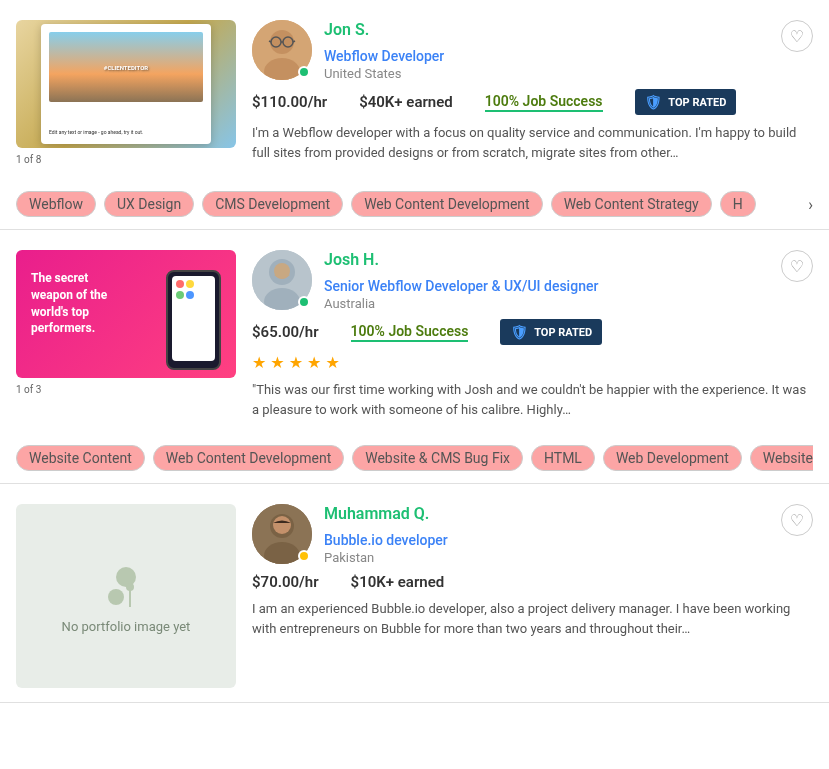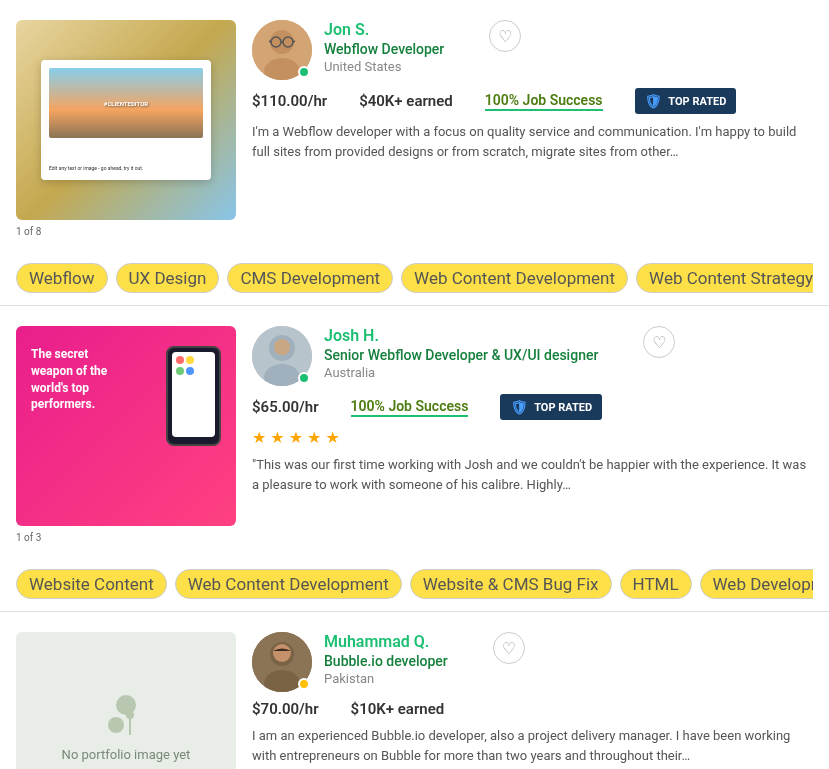--- a/index.html
+++ b/index.html
@@ -18,21 +18,21 @@
 
     .card-main {
       display: flex;
       gap: 16px;
       margin-bottom: 14px;
     }
 
     .portfolio-image {
       width: 220px;
       min-width: 220px;
-      height: 200px;
+      height: 128px;
       border-radius: 6px;
       overflow: hidden;
       background: #f0f0f0;
       flex-shrink: 0;
       position: relative;
     }
 
     .portfolio-placeholder {
       width: 220px;
       min-width: 220px;
@@ -74,22 +74,21 @@
     .card-content {
       flex: 1;
       display: flex;
       flex-direction: column;
       gap: 8px;
     }
 
     .card-header {
       display: flex;
       align-items: flex-start;
-      justify-content: flex-start;
-      gap: 45px;
+      justify-content: space-between;
     }
 
     .freelancer-info {
       display: flex;
       gap: 12px;
       align-items: flex-start;
     }
 
     .avatar-wrap {
       position: relative;
@@ -117,22 +116,22 @@
     .freelancer-name {
       font-size: 16px;
       font-weight: 600;
       color: #1dbf73;
       text-decoration: none;
     }
 
     .freelancer-title {
       font-size: 14px;
       font-weight: 500;
-      color: #15803d;
-      margin-top: 2px;
+      color: #3b82f6;
+      margin-top: 9px;
     }
 
     .freelancer-location {
       font-size: 13px;
       color: #888;
       margin-top: 2px;
     }
 
     .heart-btn {
       width: 32px;
@@ -214,25 +213,25 @@
       flex-wrap: nowrap;
       overflow: hidden;
       padding: 12px 0;
       align-items: center;
     }
 
     .tag {
       border: 1px solid #ccc;
       border-radius: 20px;
       padding: 4px 12px;
-      font-size: 17px;
+      font-size: 14px;
       color: #555;
       white-space: nowrap;
       cursor: pointer;
-      background: #fde047;
+      background: #fca5a5;
     }
 
     .tags-arrow {
       margin-left: auto;
       flex-shrink: 0;
       font-size: 16px;
       color: #555;
       cursor: pointer;
     }
 

